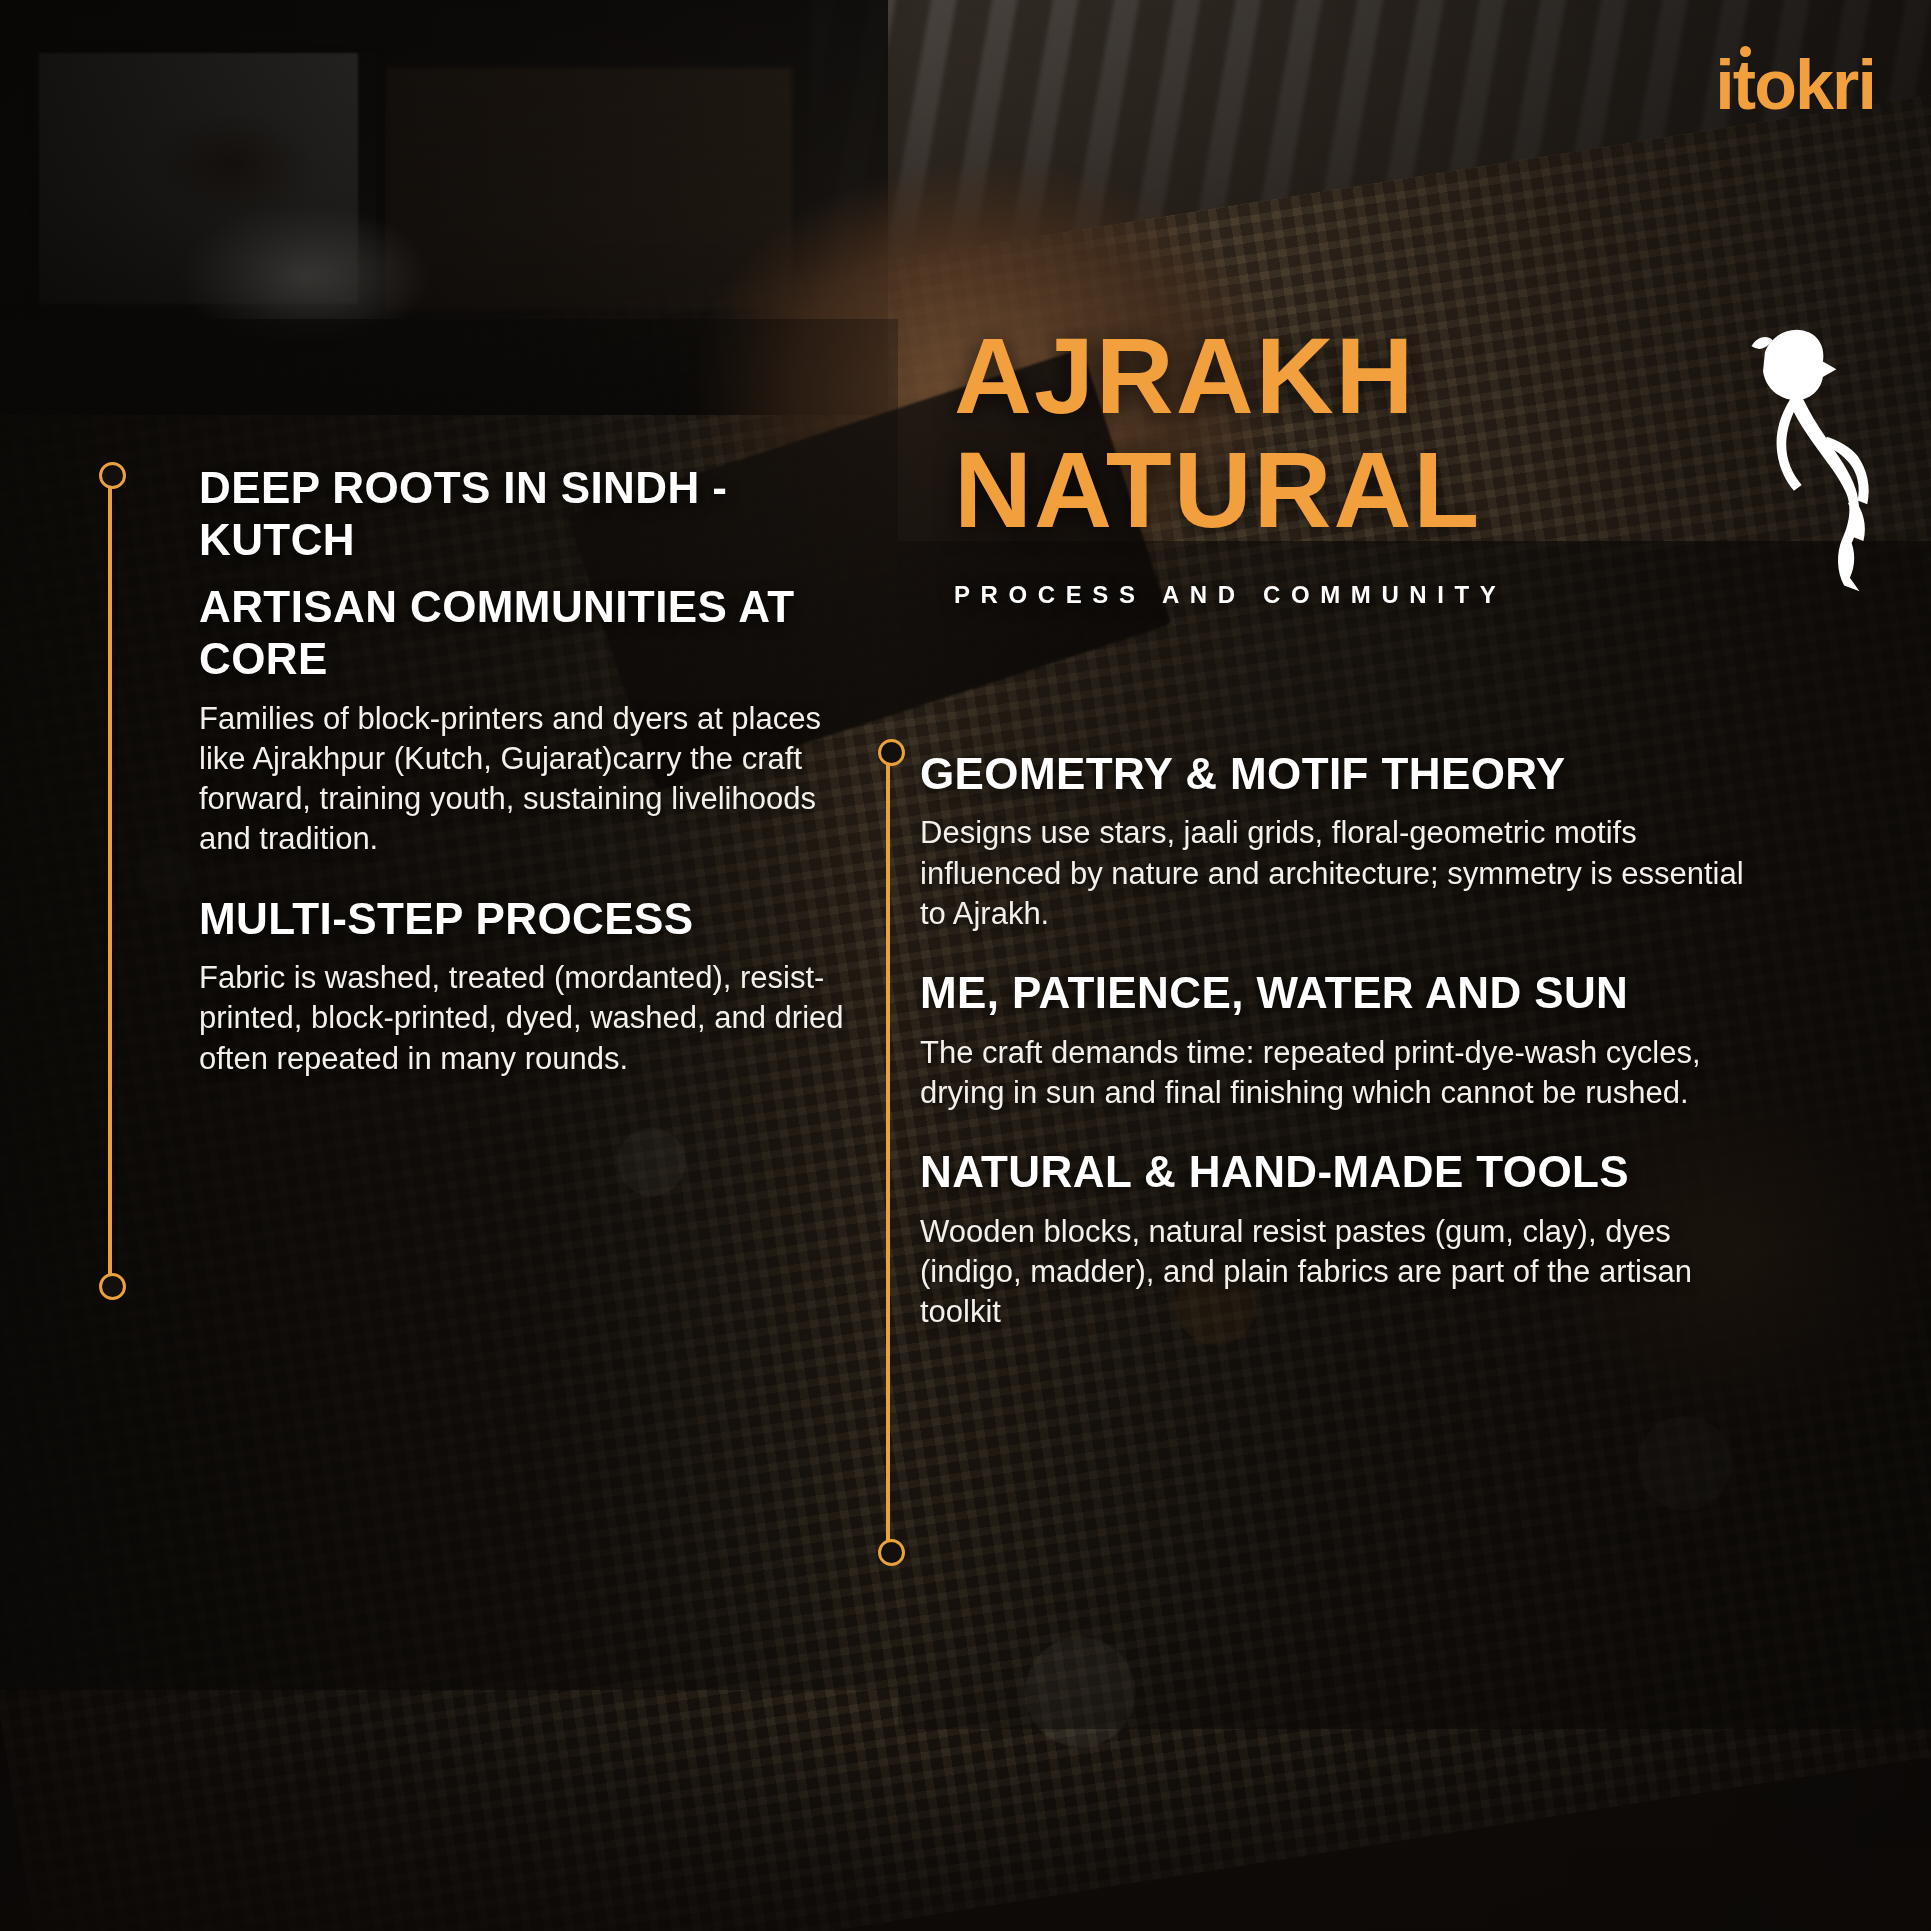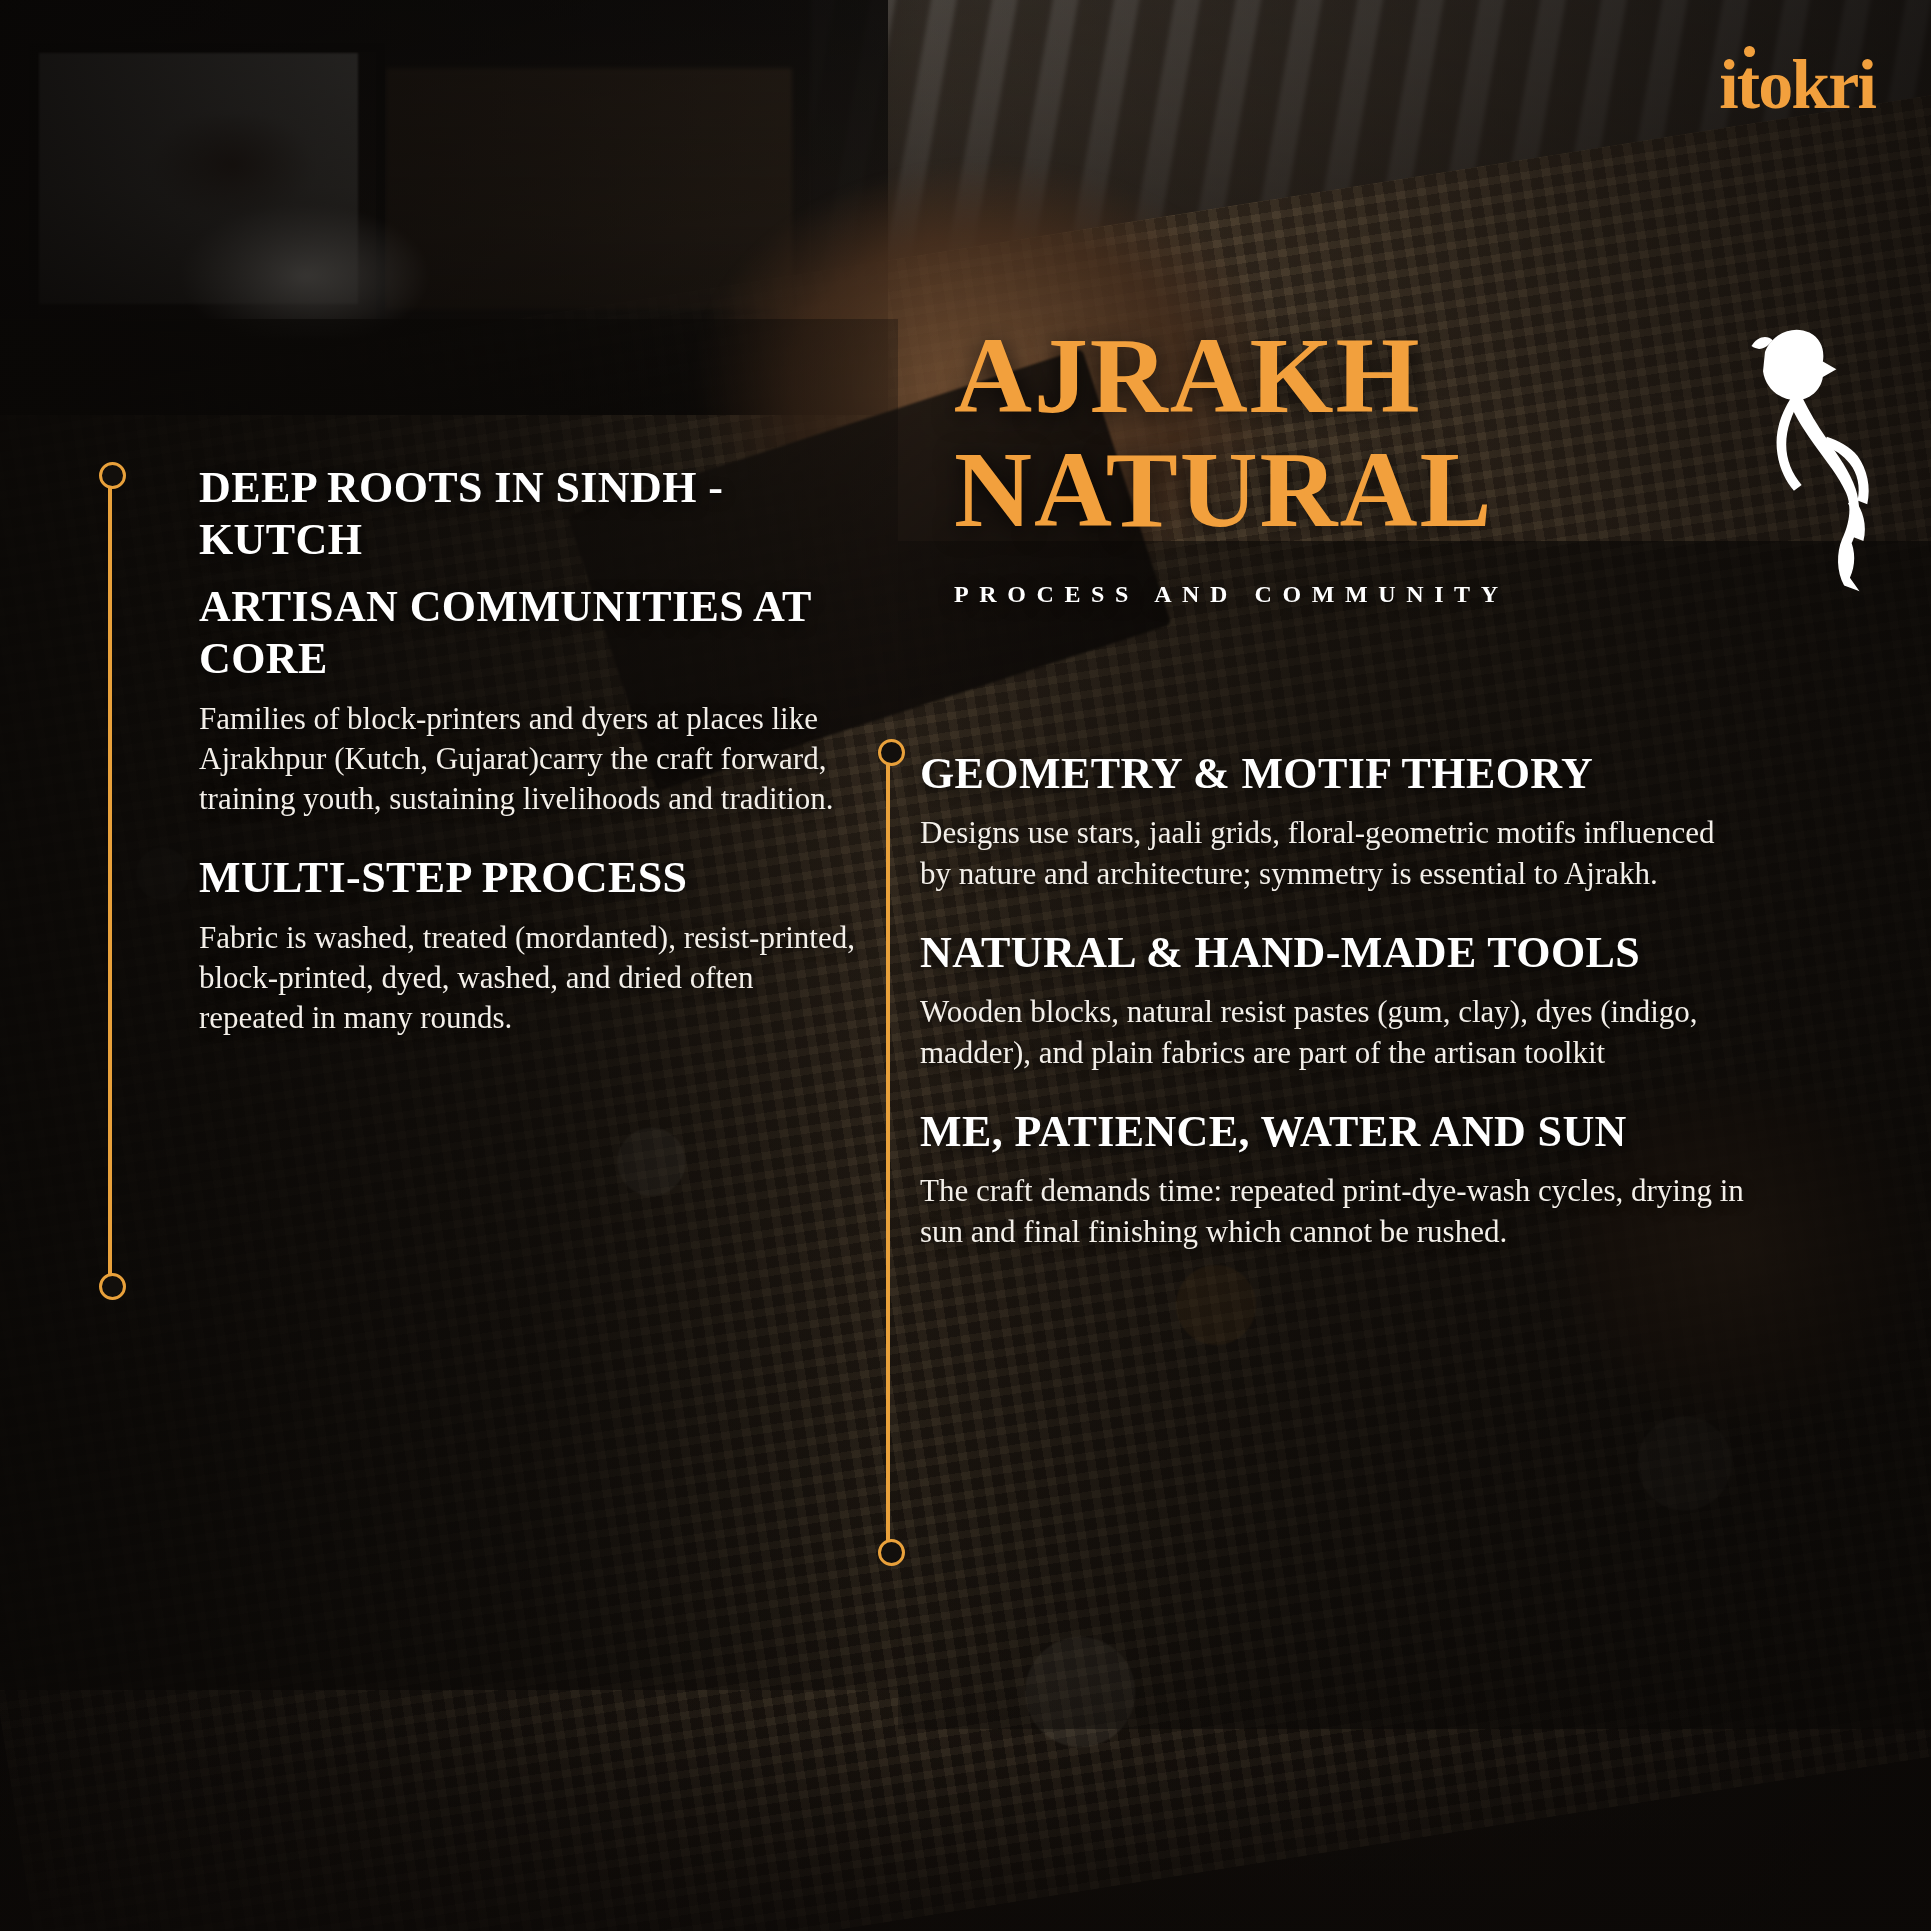--- a/index.html
+++ b/index.html
@@ -5,21 +5,21 @@
   html, body {
     margin: 0;
     padding: 0;
     background: #0d0b09;
   }
   #poster {
     position: relative;
     width: 1931px;
     height: 1931px;
     overflow: hidden;
-    font-family: Liberation Serif, serif;
+    font-family: Liberation Sans, sans-serif;
     background: #6d28d9;
   }
 
   
   .bg-layer { position: absolute; inset: 0; }
 
   .bg-base {
     background:
       radial-gradient(ellipse 90% 60% at 72% 34%, rgba(120,88,58,0.85) 0%, rgba(60,44,30,0.9) 45%, rgba(26,20,15,0.98) 78%),
       linear-gradient(165deg, #3a3028 0%, #2b241d 30%, #191410 60%, #100d0a 100%);
@@ -327,23 +327,23 @@
       <p>Fabric is washed, treated (mordanted), resist-printed, block-printed, dyed, washed, and dried often repeated in many rounds.</p>
     </div>
   </div>
 
   <div class="col col-right">
     <div class="blk">
       <h2>GEOMETRY &amp; MOTIF THEORY</h2>
       <p> Designs use stars, jaali grids, floral-geometric motifs influenced by nature and architecture; symmetry is essential to Ajrakh.</p>
     </div>
     <div class="blk">
+      <h2>ME, PATIENCE, WATER AND SUN</h2>
+      <p>The craft demands time: repeated print-dye-wash cycles, drying in sun and final finishing which cannot be rushed.</p>
+    </div>
+    <div class="blk">
       <h2>NATURAL &amp; HAND-MADE TOOLS</h2>
       <p> Wooden blocks, natural resist pastes (gum, clay), dyes (indigo, madder), and plain fabrics are part of the artisan toolkit</p>
     </div>
-    <div class="blk">
-      <h2>ME, PATIENCE, WATER AND SUN</h2>
-      <p>The craft demands time: repeated print-dye-wash cycles, drying in sun and final finishing which cannot be rushed.</p>
-    </div>
   </div>
 
 </div>
 
 
 </body></html>

